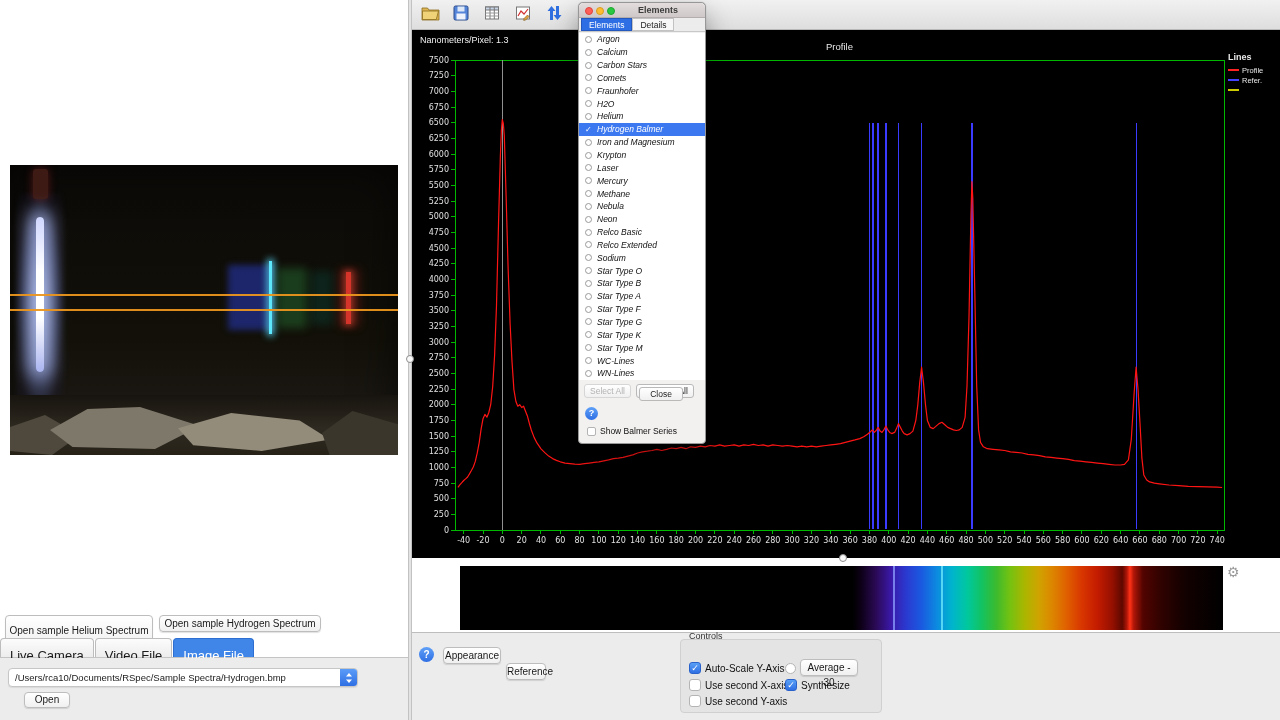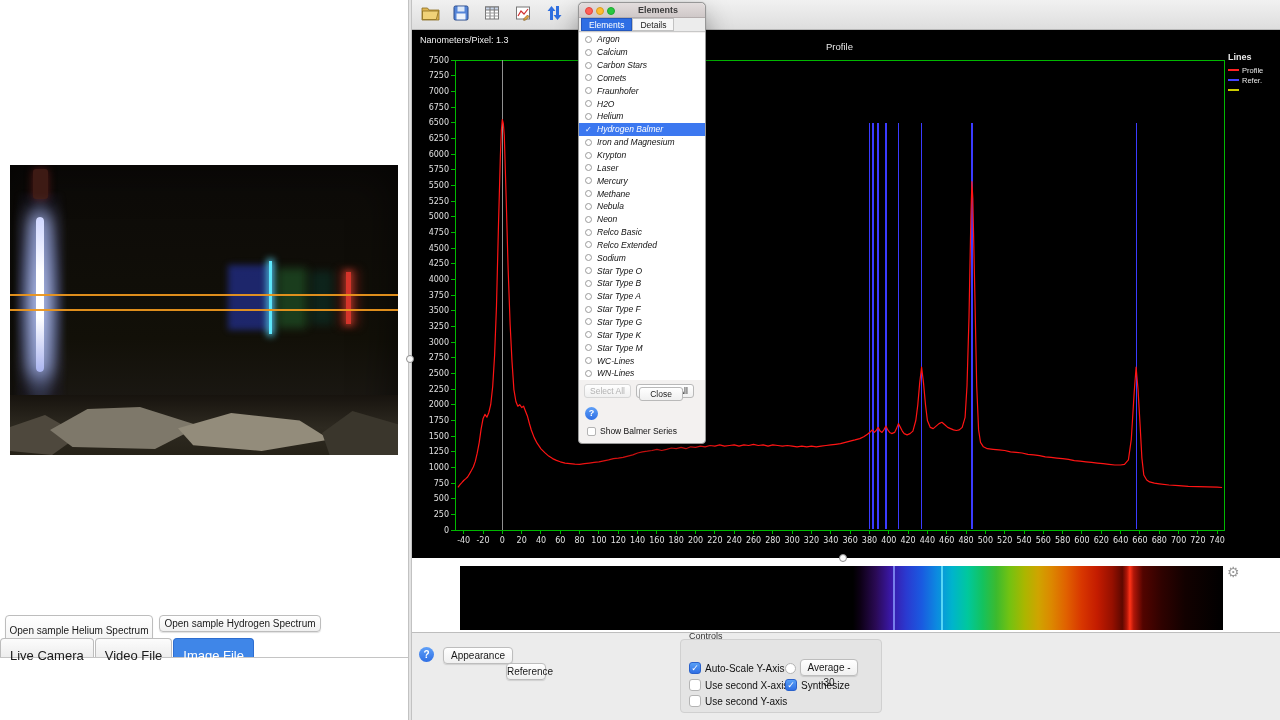--- a/index.html
+++ b/index.html
@@ -69,21 +69,21 @@
 #000 0%,#000 51.5%,#0d0016 52.5%,#2a0a55 54.5%,#3a18a8 56.5%,#2a3ad0 58.5%,#1a5ae0 60.5%,#0c8ae0 62.5%,#00b4cc 64.5%,#00c89e 66.5%,#14c25e 68.5%,#3cba2e 70.3%,#72c212 72%,#aab600 74%,#cfa400 75.8%,#dc8800 77.5%,#e06000 79.5%,#d83600 81.5%,#c41c00 83.5%,#951000 85.5%,#5e0800 86.8%,#b01608 87.4%,#ff3318 87.8%,#b01608 88.3%,#520400 89.5%,#2e0200 92%,#120100 95%,#000 100%);}
 .em-line{position:absolute;top:0;height:100%;width:2px;}
 .em-line.b1{left:56.8%;background:rgba(140,160,255,.75);}
 .em-line.b2{left:63%;background:rgba(120,240,255,.7);}
 .gear{position:absolute;left:815px;top:6px;font-size:14px;color:#9a9a9a;line-height:16px;}
 
 .bottom-bar{position:absolute;left:412px;top:632px;width:868px;height:88px;background:#ececec;border-top:1px solid #bdbdbd;}
 .help-circle{display:inline-block;border-radius:50%;background:linear-gradient(#5fa0f8,#2f6fe4);color:#fff;text-align:center;font-weight:bold;}
 .help-circle.bar{position:absolute;left:7px;top:14px;width:15px;height:15px;font-size:10px;line-height:15px;}
 .bbtn{position:absolute;background:linear-gradient(#ffffff,#f0f0f0);border:1px solid #bdbdbd;border-radius:4px;font-size:10px;color:#1a1a1a;text-align:center;box-shadow:0 1px 1px rgba(0,0,0,.12);font-family:inherit;}
-.appearance-btn{left:31px;top:14px;width:70px;height:17px;line-height:15px;}
+.appearance-btn{left:31px;top:14px;width:58px;height:17px;line-height:15px;}
 .reference-btn{left:94px;top:30px;width:40px;height:17px;line-height:15px;}
 .controls-group{position:absolute;left:268px;top:6px;width:202px;height:74px;background:#e4e4e4;border:1px solid #d0d0d0;border-radius:4px;}
 .controls-title{position:absolute;left:6px;top:-9px;font-size:9px;color:#333;background:transparent;padding:0 2px;}
 .cb{position:absolute;width:12px;height:12px;background:#fff;border:1px solid #b4b4b4;border-radius:3px;font-size:9px;line-height:11px;text-align:center;color:#fff;}
 .cb.checked{background:linear-gradient(#59a0f6,#2f6fe4);border-color:#2a62cc;}
 .cb.round{border-radius:50%;width:11px;height:11px;}
 .ctl-label{position:absolute;font-size:10px;color:#111;white-space:nowrap;}
 .avg-btn{left:119px;top:19px;width:58px;height:17px;line-height:15px;}
 
 
@@ -138,20 +138,32 @@
 
     <button class="sample-btn helium">Open sample Helium Spectrum</button>
     <button class="sample-btn hydrogen">Open sample Hydrogen Spectrum</button>
 
     <div class="ltabbar">
       <div class="ltab">Live Camera</div>
       <div class="ltab">Video File</div>
       <div class="ltab sel">Image File</div>
     </div>
 
+    <div class="lbottom">
+      <div class="combo">
+        <span class="combo-text">/Users/rca10/Documents/RSpec/Sample Spectra/Hydrogen.bmp</span>
+        <span class="combo-btn">
+          <svg width="8" height="12" viewBox="0 0 8 12">
+              <path d="M4 1 L7 4.6 H1 z" fill="#fff"></path>
+              <path d="M4 11 L1 7.4 h6 z" fill="#fff"></path>
+            </svg>
+        </span>
+      </div>
+      <button class="open-btn">Open</button>
+    </div>
   </div>
 
   <div class="divider"></div>
   <div class="knob left"></div>
 
   <div class="toolbar">
     <div class="tbtn">
       <span>
         <svg width="19" height="16" viewBox="0 0 19 16">
             <path d="M1 3 h5.5 l1.5 2 H18 v10 H1 z" fill="#dfb654" stroke="#8a6d1f" stroke-width="0.8"></path>

